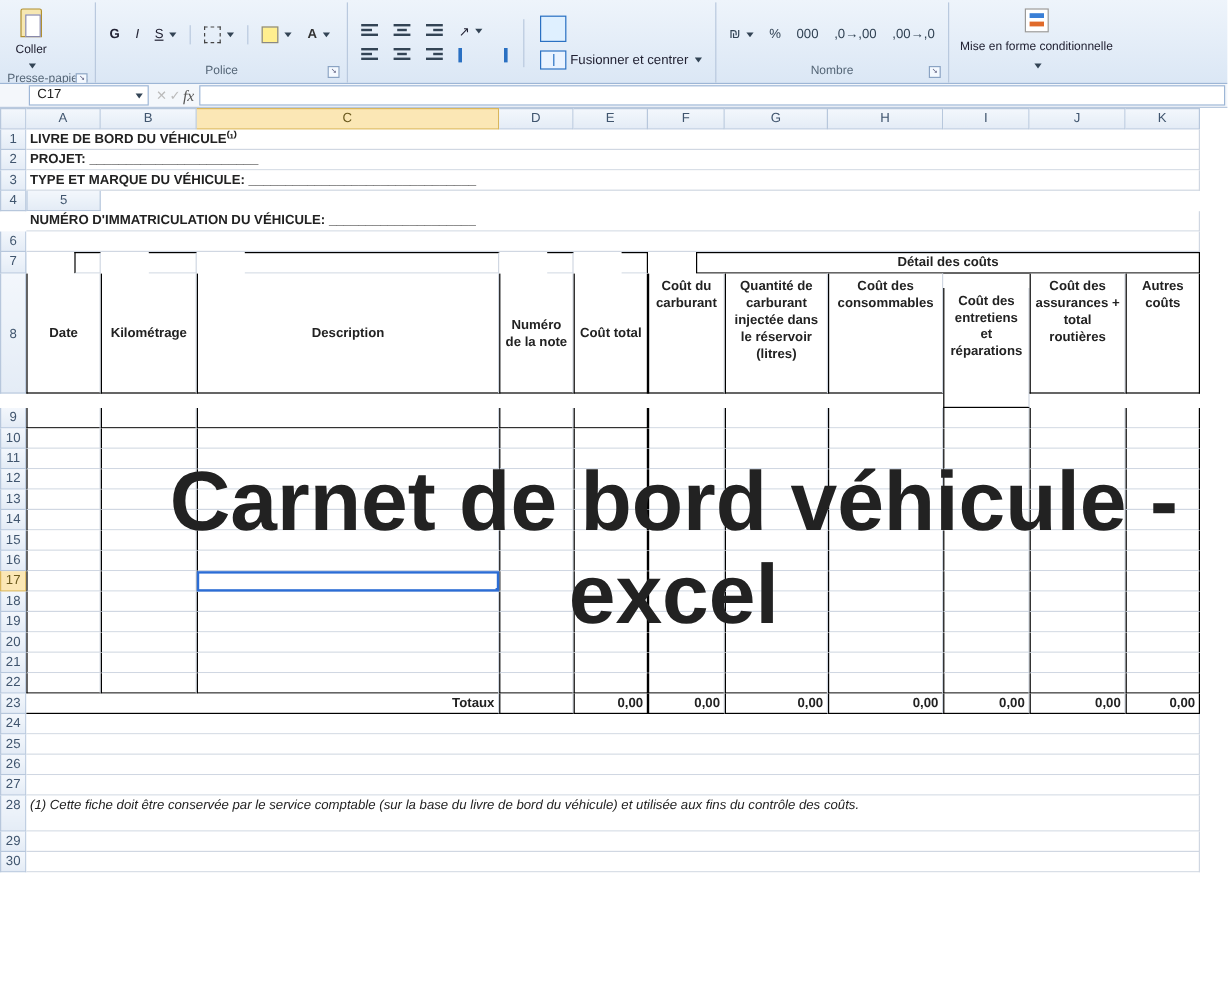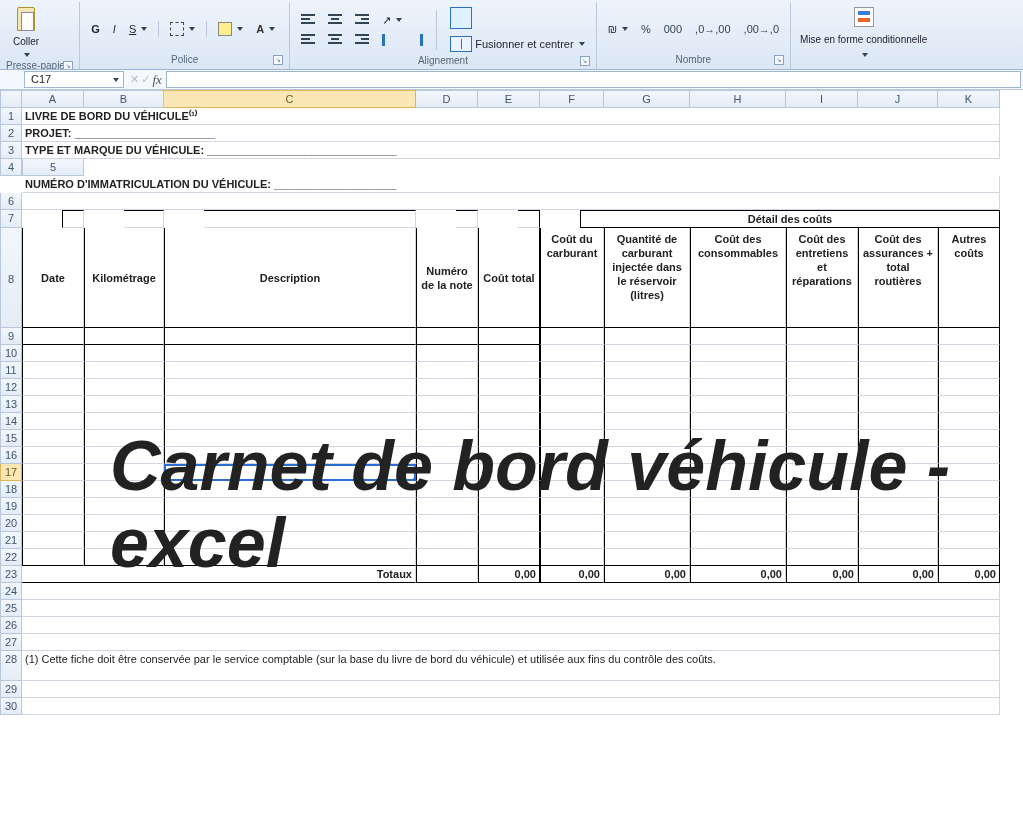--- a/index.html
+++ b/index.html
@@ -185,29 +185,27 @@
   }
 
   
   .overlay {
     position:absolute;
     top: 290px;
     left: 110px;
     right: 10px;
     font-family: "Segoe UI", Tahoma, Arial, sans-serif;
     font-weight: bold;
-    font-style: italic;
     font-size: 70px;
     line-height: 1.1;
     color: #222;
-    text-align:left;
+    text-align:center;
     pointer-events:none;
     letter-spacing: 0px;
     z-index: 5;
-    margin-top: 48px;
   }
   .wrap-txt { white-space: normal; word-wrap: break-word; }
   .hdr-cell { height: 100px; display:flex; align-items:center; justify-content:center; }
   .sheet-container { position: relative; }
 </style>
 </head>
 <body>
 
 <div class="ribbon">
 
@@ -311,21 +309,20 @@
         <span class="rbtn">
             <span class="ico ico-wrap"></span>
           </span>
         <span class="rbtn">
             <span class="ico ico-merge"></span>
             <span>Fusionner et centrer</span>
             <span class="dd-arrow"></span>
           </span>
       </div>
     </div>
-    <div class="g-title"><span>Alignement</span><span class="launcher">↘</span></div>
   </div>
 
   <div class="ribbon-group">
     <div class="g-body">
       <div class="stack">
         <div style="display:flex;gap:3px;">
           <span class="rbtn">
               <span class="ico-num">₪</span>
               <span class="dd-arrow"></span>
             </span>
@@ -417,21 +414,21 @@
 
   <div class="rh" style="height:100px;line-height:100px;">8</div>
   <div class="cell bold center wrap-txt hdr-cell b-l b-b">Date</div>
   <div class="cell bold center wrap-txt hdr-cell b-l b-b">Kilométrage</div>
   <div class="cell bold center wrap-txt hdr-cell b-l b-b">Description</div>
   <div class="cell bold center wrap-txt hdr-cell b-l b-b">Numéro de la note</div>
   <div class="cell bold center wrap-txt hdr-cell b-l b-r b-b">Coût total</div>
   <div class="cell bold center wrap-txt hdr-cell b-l b-b" style="align-items:flex-start;padding-top:4px;">Coût du carburant</div>
   <div class="cell bold center wrap-txt hdr-cell b-l b-b" style="align-items:flex-start;padding-top:4px;">Quantité de carburant injectée dans le réservoir (litres)</div>
   <div class="cell bold center wrap-txt hdr-cell b-l b-b" style="align-items:flex-start;padding-top:4px;">Coût des consommables</div>
-  <div class="cell bold center wrap-txt hdr-cell b-l b-b" style="align-items:flex-start;padding-top:4px;">Coût des entretiens et réparations</div>
+  <div class="cell bold center wrap-txt hdr-cell b-l b-b" style="align-items:flex-start;padding-top:4px;margin-top:12px;">Coût des entretiens et réparations</div>
   <div class="cell bold center wrap-txt hdr-cell b-l b-b" style="align-items:flex-start;padding-top:4px;">Coût des assurances + total routières</div>
   <div class="cell bold center wrap-txt hdr-cell b-l b-r b-b" style="align-items:flex-start;padding-top:4px;">Autres coûts</div>
 
   <div class="rh">9</div>
   <div class="cell b-l b-b"></div>
       <div class="cell b-l b-b"></div>
       <div class="cell b-l b-b"></div>
       <div class="cell b-l b-b"></div>
       <div class="cell b-l b-r b-b"></div>
       <div class="cell b-l"></div>
@@ -612,21 +609,21 @@
   <div class="rh">24</div>
       <div class="cell span-all"></div>
   <div class="rh">25</div>
       <div class="cell span-all"></div>
   <div class="rh">26</div>
       <div class="cell span-all"></div>
   <div class="rh">27</div>
       <div class="cell span-all"></div>
 
   <div class="rh" style="height:30px;">28</div>
-  <div class="cell span-foot wrap-txt" style="height:30px;white-space:normal;">(1) Cette fiche doit être conservée par le service comptable (sur la base du livre de bord du véhicule) et utilisée aux fins du contrôle des coûts.</div>
+  <div class="cell span-foot wrap-txt" style="height:30px;white-space:normal;font-style:italic;">(1) Cette fiche doit être conservée par le service comptable (sur la base du livre de bord du véhicule) et utilisée aux fins du contrôle des coûts.</div>
   <div class="rh">29</div>
       <div class="cell span-all"></div>
   <div class="rh">30</div>
       <div class="cell span-all"></div>
 </div>
 
 <div class="overlay">Carnet de bord véhicule - excel</div>
 </div>
 
 </body></html>

